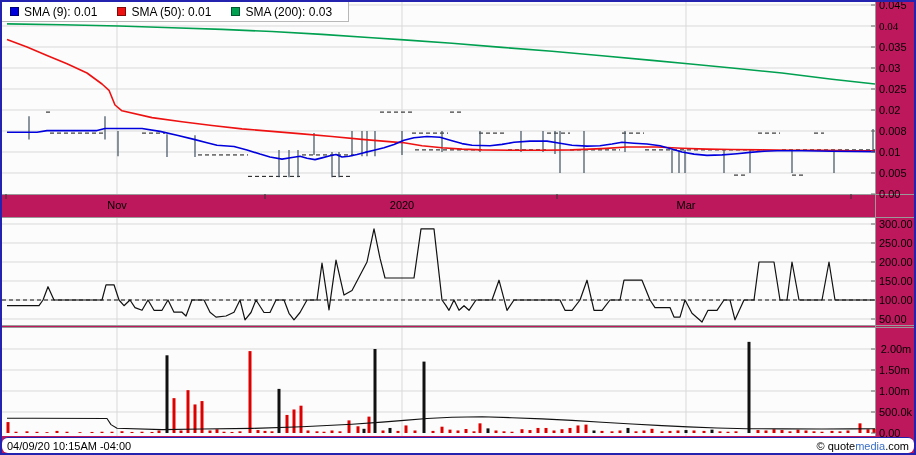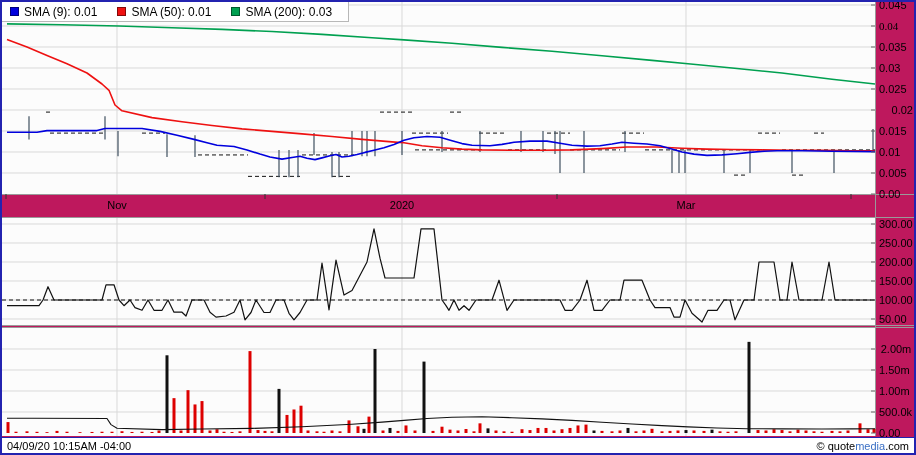--- a/index.html
+++ b/index.html
@@ -15,21 +15,21 @@
   .sw{display:inline-block;width:9px;height:9px;margin-right:5px;
     border:1px solid rgba(0,0,0,0.45);box-sizing:border-box;}
   #ylabels .ylab{position:absolute;left:877px;width:34px;font-size:11px;
     line-height:12px;white-space:nowrap;}
   #xlabels{position:absolute;left:0;top:0;width:912px;height:0;z-index:2;}
   #xlabels .xlab{position:absolute;top:197px;transform:translateX(-50%);
     font-size:11px;}
   .status{position:absolute;left:0;right:0;bottom:0;height:15px;
     border-top:1px solid #2323b0;background:#fff;display:flex;
     justify-content:space-between;align-items:center;
-    padding:0 5px;font-size:11px;z-index:4;}
+    padding:0 5px;font-size:11px;z-index:4;border-radius:6px;}
   .logo{cursor:pointer;}
   .logo .media{color:#3a6fc4;}
 </style>
 </head>
 <body>
 
 <div class="frame">
   <svg id="canvas" width="912" height="451">
       <rect x="0" y="0" width="873" height="192" fill="#fcfcfc"></rect>
       <rect x="0" y="216" width="873" height="107" fill="#fcfcfc"></rect>
@@ -281,22 +281,22 @@
     <span class="xlab" style="left: 400px;">2020</span>
     <span class="xlab" style="left: 684px;">Mar</span>
   </div>
 
   <div id="ylabels">
       <span class="ylab" style="top: -3px;">0.045</span>
       <span class="ylab" style="top: 18px; font-family: Liberation Serif, serif;">0.04</span>
       <span class="ylab" style="top: 39px;">0.035</span>
       <span class="ylab" style="top: 60px;">0.03</span>
       <span class="ylab" style="top: 81px;">0.025</span>
-      <span class="ylab" style="top: 102px; text-align: right;">0.02</span>
-      <span class="ylab" style="top: 123px;">0.015</span>
+      <span class="ylab" style="top: 102px;">0.02</span>
+      <span class="ylab" style="top: 123px;">0.008</span>
       <span class="ylab" style="top: 144px;">0.01</span>
       <span class="ylab" style="top: 165px;">0.005</span>
       <span class="ylab" style="top: 186px;">0.00</span>
       <span class="ylab" style="top: 216px;">300.00</span>
       <span class="ylab" style="top: 235px;">250.00</span>
       <span class="ylab" style="top: 254px;">200.00</span>
       <span class="ylab" style="top: 273px;">150.00</span>
       <span class="ylab" style="top: 292px;">100.00</span>
       <span class="ylab" style="top: 311px;">50.00</span>
       <span class="ylab" style="top: 341px; text-align: center;">2.00m</span>

